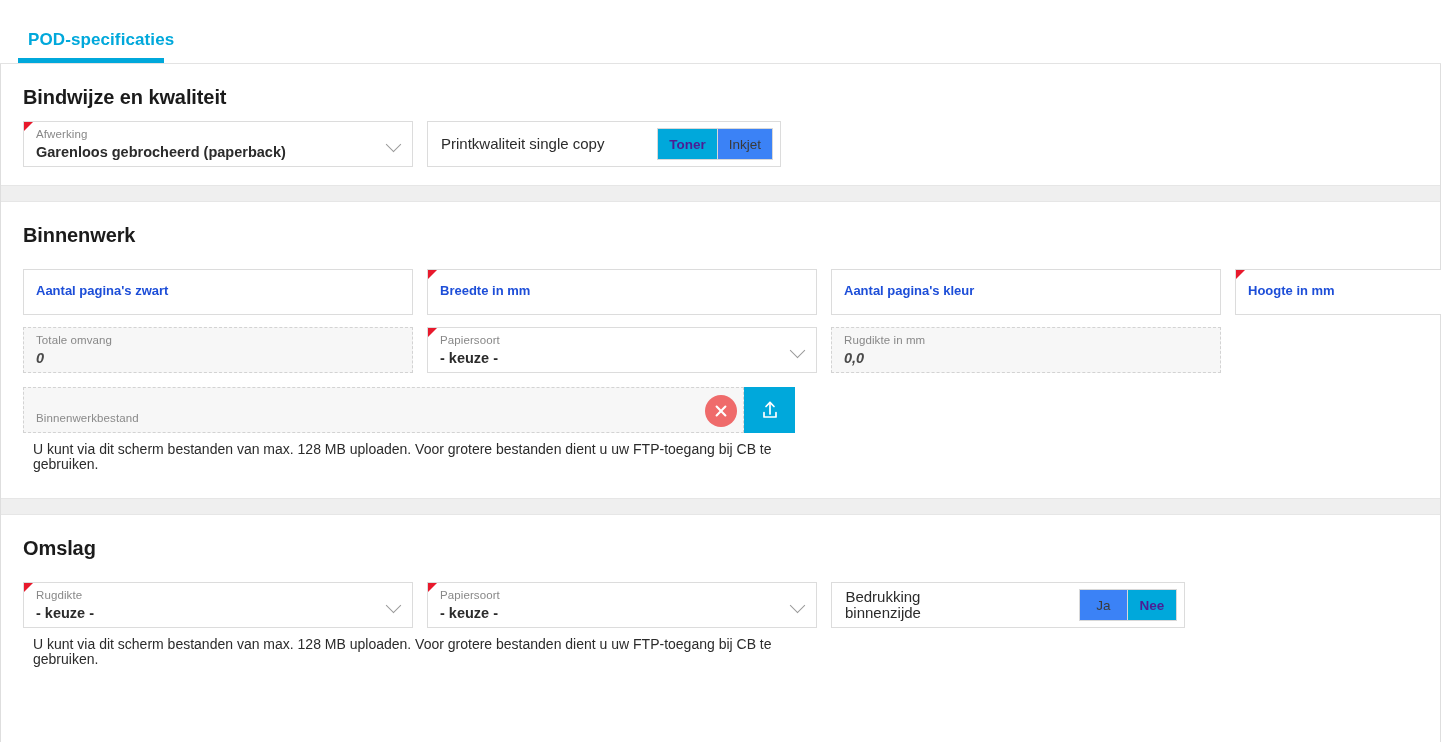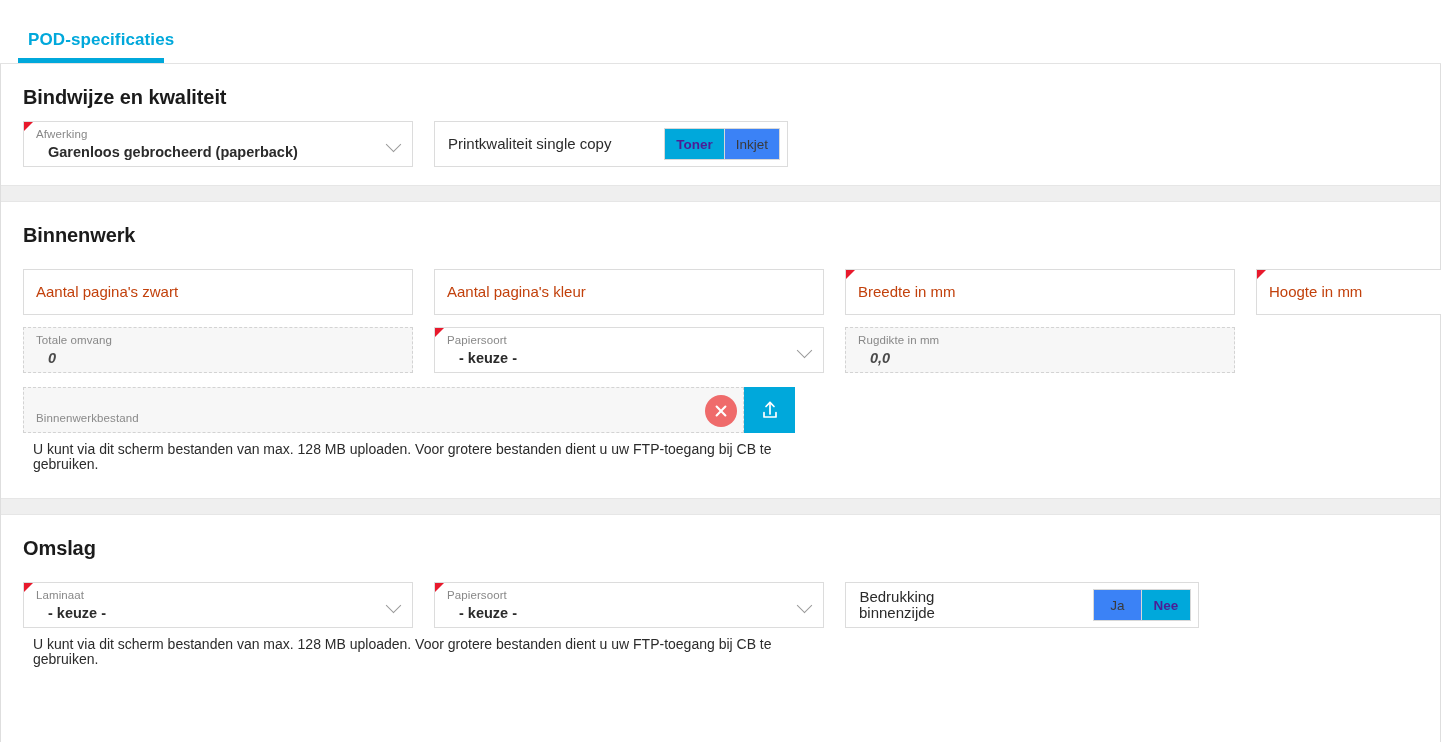--- a/index.html
+++ b/index.html
@@ -79,21 +79,21 @@
     letter-spacing: -0.1px;
   }
 
   .fields {
     position: relative;
     padding: 0 0 0 22px;
   }
 
   .row {
     display: flex;
-    gap: 21px;
+    gap: 14px;
     margin-top: 12px;
     align-items: flex-start;
   }
 
   
   .field {
     position: relative;
     background: #ffffff;
     border: 1px solid #dcdcdc;
     height: 46px;
@@ -113,33 +113,33 @@
   .field-label {
     position: absolute;
     left: 12px;
     top: 6px;
     font-size: 11.5px;
     color: #888888;
     letter-spacing: 0.1px;
   }
   .field-value {
     position: absolute;
-    left: 24px;
+    left: 12px;
     top: 22px;
     font-size: 14.5px;
     color: #2b2b2b;
     font-weight: bold;
   }
   .placeholder {
     position: absolute;
     left: 12px;
     top: 13px;
-    font-size: 15px;
-    color: #c2410c;
-    font-weight: normal;
+    font-size: 13px;
+    color: #1d4ed8;
+    font-weight: bold;
   }
 
   .chevron {
     position: absolute;
     right: 13px;
     top: 17px;
     width: 11px;
     height: 11px;
     border-right: 1.6px solid #9a9a9a;
     border-bottom: 1.6px solid #9a9a9a;
@@ -295,25 +295,25 @@
 
     <div class="section">
       <div class="section-title">Binnenwerk</div>
       <div class="fields">
 
         <div class="row" style="margin-top:22px;">
           <div class="field w390">
             <span class="placeholder">Aantal pagina's zwart</span>
           </div>
           <div class="field w390">
+            <span class="req"></span>
+            <span class="placeholder">Breedte in mm</span>
+          </div>
+          <div class="field w390">
             <span class="placeholder">Aantal pagina's kleur</span>
-          </div>
-          <div class="field w390">
-            <span class="req"></span>
-            <span class="placeholder">Breedte in mm</span>
           </div>
           <div class="field w390 clip-field">
             <span class="req"></span>
             <span class="placeholder">Hoogte in mm</span>
           </div>
         </div>
 
         <div class="row">
           <div class="field w390 disabled">
             <span class="field-label">Totale omvang</span>
@@ -360,21 +360,21 @@
 
     <div class="divider"></div>
 
     <div class="section">
       <div class="section-title">Omslag</div>
       <div class="fields">
 
         <div class="row" style="margin-top:22px;">
           <div class="field w390">
             <span class="req"></span>
-            <span class="field-label">Laminaat</span>
+            <span class="field-label">Rugdikte</span>
             <span class="field-value">- keuze -</span>
             <span class="chevron"></span>
           </div>
           <div class="field w390">
             <span class="req"></span>
             <span class="field-label">Papiersoort</span>
             <span class="field-value">- keuze -</span>
             <span class="chevron"></span>
           </div>
           <div class="field toggle-field">

